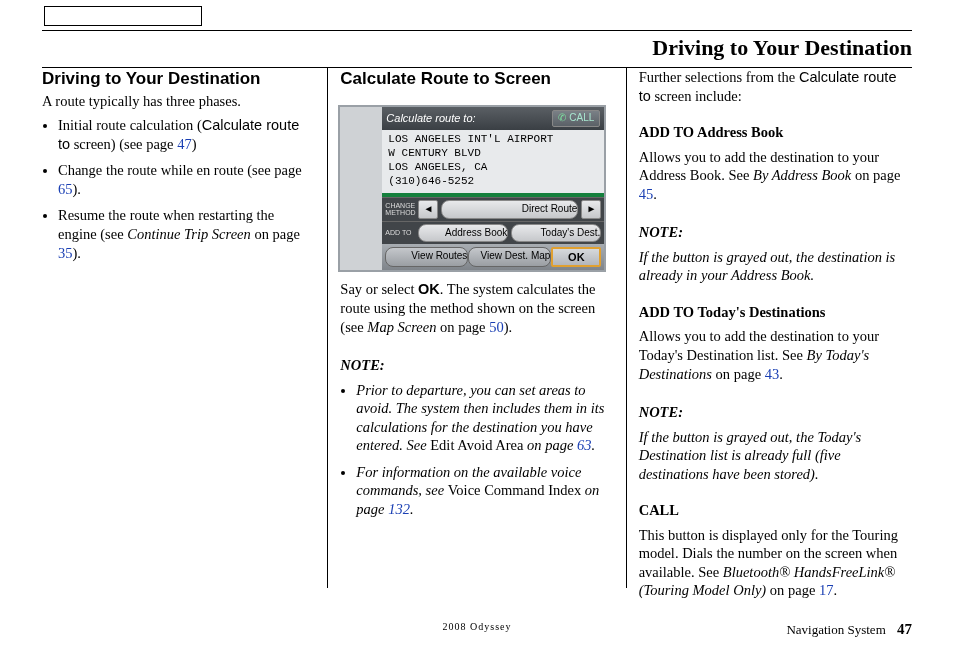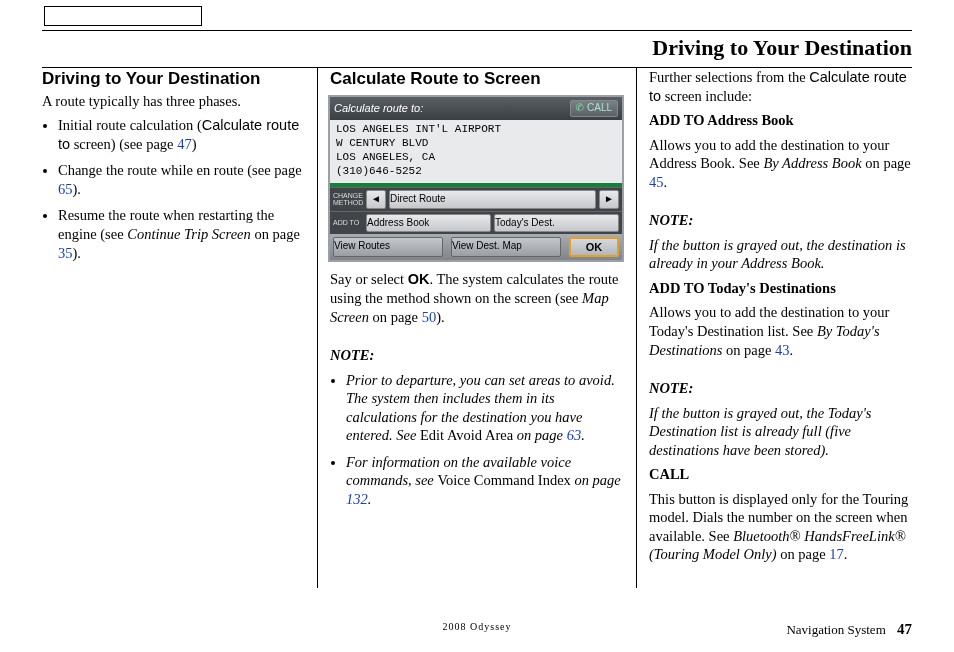--- a/index.html
+++ b/index.html
@@ -38,21 +38,21 @@
   .col3 { padding-right: 0; }
   .colsep { width: 0; border-left: 1px solid #000; }
   h2 { font-family: Arial, Helvetica, sans-serif; font-weight: bold; font-size: 17px; margin-bottom: 2px; }
   .col p { margin-bottom: 6px; }
   ul { margin: 4px 0 6px 16px; }
   ul li { margin-bottom: 8px; }
   .xref { color: #1a3fb3; }
   .ui { font-family: Arial, Helvetica, sans-serif; }
   .note-h { font-style: italic; font-weight: bold; margin-top: 20px; }
   .note-body { font-style: italic; }
-  .subhead { font-weight: bold; margin-top: 6px; }
+  .subhead { font-weight: bold; margin-top: 18px; }
   .footer {
     position: absolute;
     bottom: 14px;
     left: 0; right: 0;
     display: flex;
     justify-content: space-between;
     align-items: baseline;
     padding: 0 42px;
   }
   .footer .center {
@@ -62,26 +62,27 @@
     font-family: Liberation Serif, serif;
     font-size: 10px;
     letter-spacing: 1px;
   }
   .footer .right { margin-left: auto; font-size: 13px; }
   .footer .right .label { font-weight: normal; }
   .footer .right .num { font-weight: bold; font-size: 15px; margin-left: 8px; }
 
   
   .nav-screen {
-    width: 296px;
-    margin: 5px 0 8px -2px;
+    width: 268px;
+    margin: 15px 0 8px -2px;
     border: 2px solid #9aa0a6;
     font-family: Arial, Helvetica, sans-serif;
     font-size: 11px;
     background: #cfd2d5;
+    padding-left: 42px;
   }
   .ns-header {
     background: linear-gradient(#5a5f64,#3a3f44);
     color: #fff;
     display: flex;
     justify-content: space-between;
     align-items: center;
     padding: 3px 4px;
     font-style: italic;
   }
@@ -109,36 +110,36 @@
     gap: 3px;
     padding: 2px 3px;
     background: #414549;
     border-top: 1px solid #666;
   }
   .ns-row .lbl { color:#ddd; font-size:7px; line-height:1; width:30px; text-align:left;}
   .ns-btn {
     flex:1;
     background: linear-gradient(#e8e9eb,#c6c8cb);
     border: 1px solid #888;
-    border-radius: 2px;
+    border-radius: 8px;
     font-size: 10px;
     padding: 2px 0;
-    text-align: left;
+    text-align: right;
   }
   .ns-arrow {
     width: 20px;
     background: linear-gradient(#e8e9eb,#c6c8cb);
     border: 1px solid #888;
     border-radius: 2px;
     font-size: 10px;
     text-align: center;
     padding: 2px 0;
   }
   .ns-bottom {
-    display:flex; gap:8px;
+    display:flex; gap:0;
     padding: 3px;
     background: linear-gradient(#a8adb2,#7f848a);
   }
   .ns-bottom .ns-btn {
     background: linear-gradient(#c4c7cb,#9a9ea3);
     border: 1px solid #666;
     font-size: 10px;
   }
   .ns-ok {
     width: 50px;

